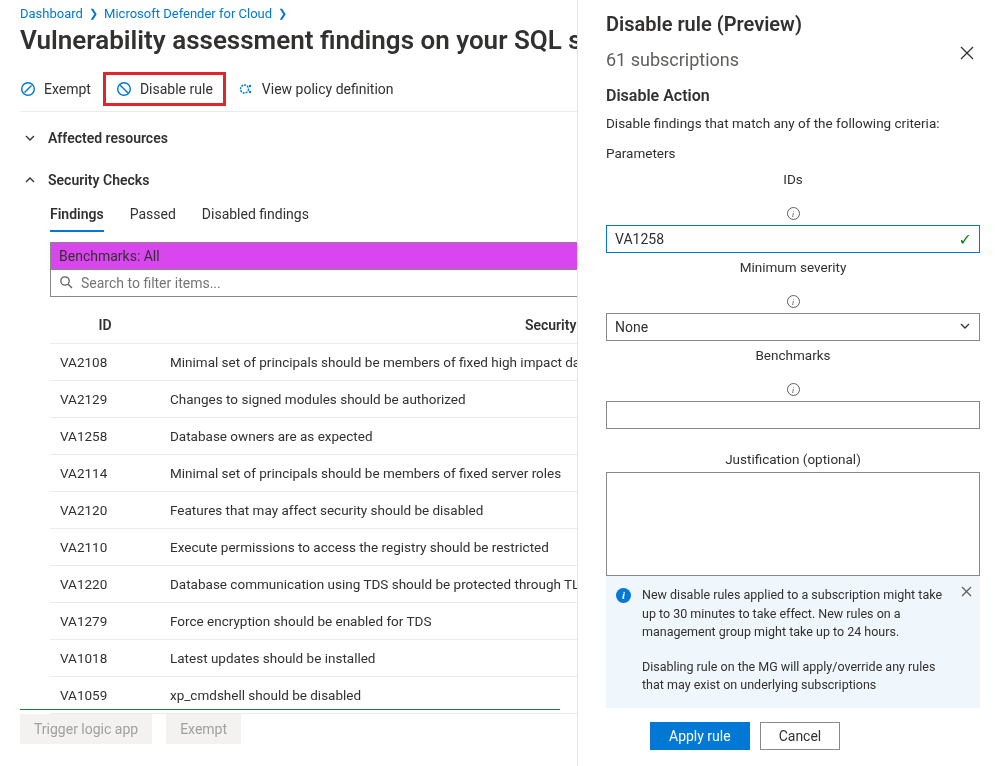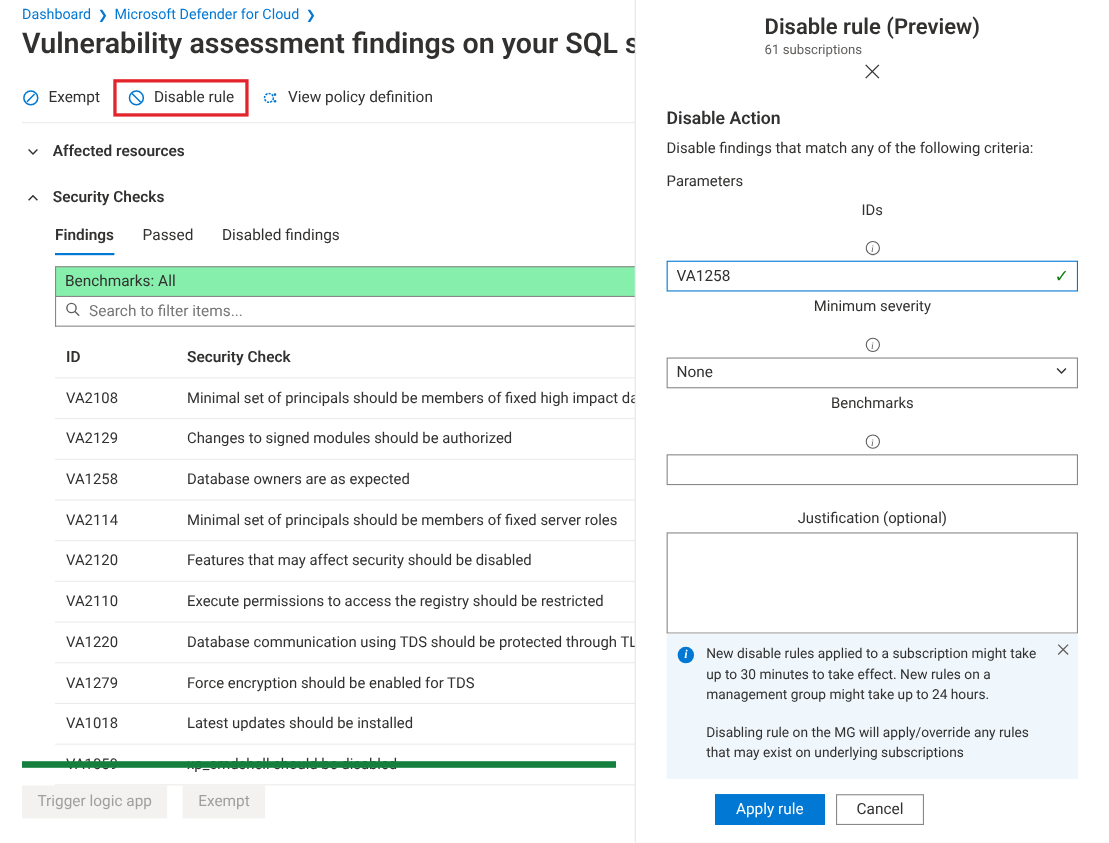--- a/index.html
+++ b/index.html
@@ -85,21 +85,21 @@
     color: #323130;
   }
   
   .table-wrap { margin-left: 26px; margin-top: 10px; }
   .input-like {
     width: 100%;
     border: 1px solid #8a8886;
     padding: 5px 8px;
     font-size: 14px;
     font-family: inherit;
-    background: #86efac;
+    background: #d946ef;
     color:#323130;
   }
   .search-row {
     display: flex; align-items: center;
     border: 1px solid #8a8886;
     border-top: none;
     padding: 4px 8px;
     color: #605e5c;
     gap: 6px;
     font-size: 14px;
@@ -107,39 +107,39 @@
   .search-row input {
     border: none; outline: none; flex: 1; font-size: 14px; font-family: inherit; color:#323130;
   }
   table.findings {
     width: 100%;
     border-collapse: collapse;
     margin-top: 14px;
     font-size: 13.5px;
   }
   table.findings th {
-    text-align: left;
+    text-align: center;
     font-weight: 600;
     padding: 6px 10px 10px 10px;
     border-bottom: 1px solid #edebe9;
     font-size: 14px;
   }
   table.findings td {
     padding: 10px 10px;
     border-bottom: 1px solid #edebe9;
     white-space: nowrap;
   }
   .id-col { width: 110px; }
   
   .footer-bar {
     position: absolute;
     left: 20px; bottom: 22px;
-    border-top: 6px solid #15803d;
+    border-top: 1px solid #15803d;
     width: 540px;
-    padding-top: 16px;
+    padding-top: 4px;
     display: flex;
     gap: 14px;
   }
   .btn-gray {
     background: #f3f2f1;
     color: #a19f9d;
     border: none;
     padding: 7px 14px;
     font-size: 14px;
     font-family: inherit;
@@ -153,25 +153,24 @@
     height: 766px;
     background: #fff;
     box-shadow: -1px 0 0 #e5e5e5;
     padding: 10px 28px 16px 28px;
     display: flex;
     flex-direction: column;
   }
   .panel-header {
     display: flex;
     justify-content: space-between;
-    align-items: center;
-    flex-direction: column;
+    align-items: flex-end;
   }
   .panel-title { font-size: 20px; font-weight: 600; margin: 2px 0 0 0; }
-  .panel-sub { color: #605e5c; font-size: 12px; margin-top: 2px; }
+  .panel-sub { color: #605e5c; font-size: 18px; margin-top: 13px; }
   .panel-close { cursor: pointer; font-size: 15px; color:#323130; padding: 6px; }
   .panel-h2 { font-size: 16px; font-weight: 600; margin-top: 16px; }
   .panel-desc { font-size: 13.5px; margin: 10px 0 14px; }
   .field-label {
     display: flex; align-items: center; gap: 20px;
     font-size: 13.5px; margin: 6px 0 5px; flex-direction: column;
   }
   .info-icon {
     display: inline-flex; align-items:center; justify-content:center;
     width: 13px; height: 13px; border: 1px solid #605e5c; border-radius: 50%;

